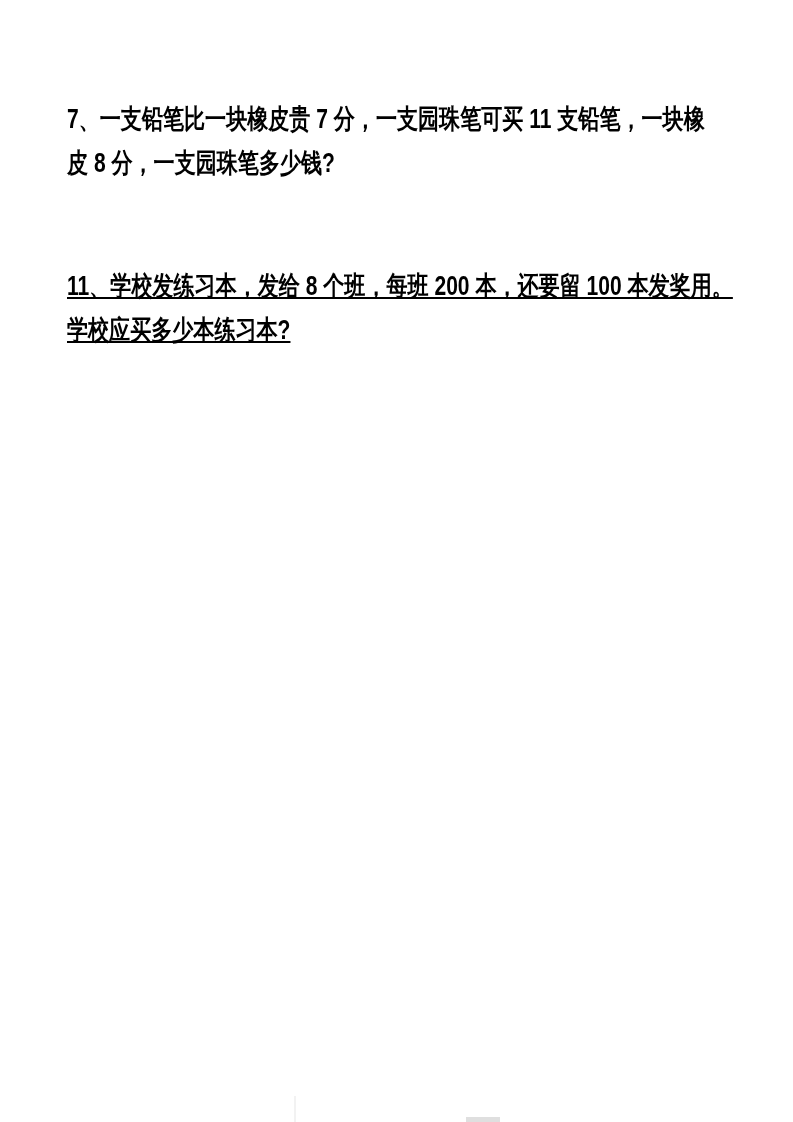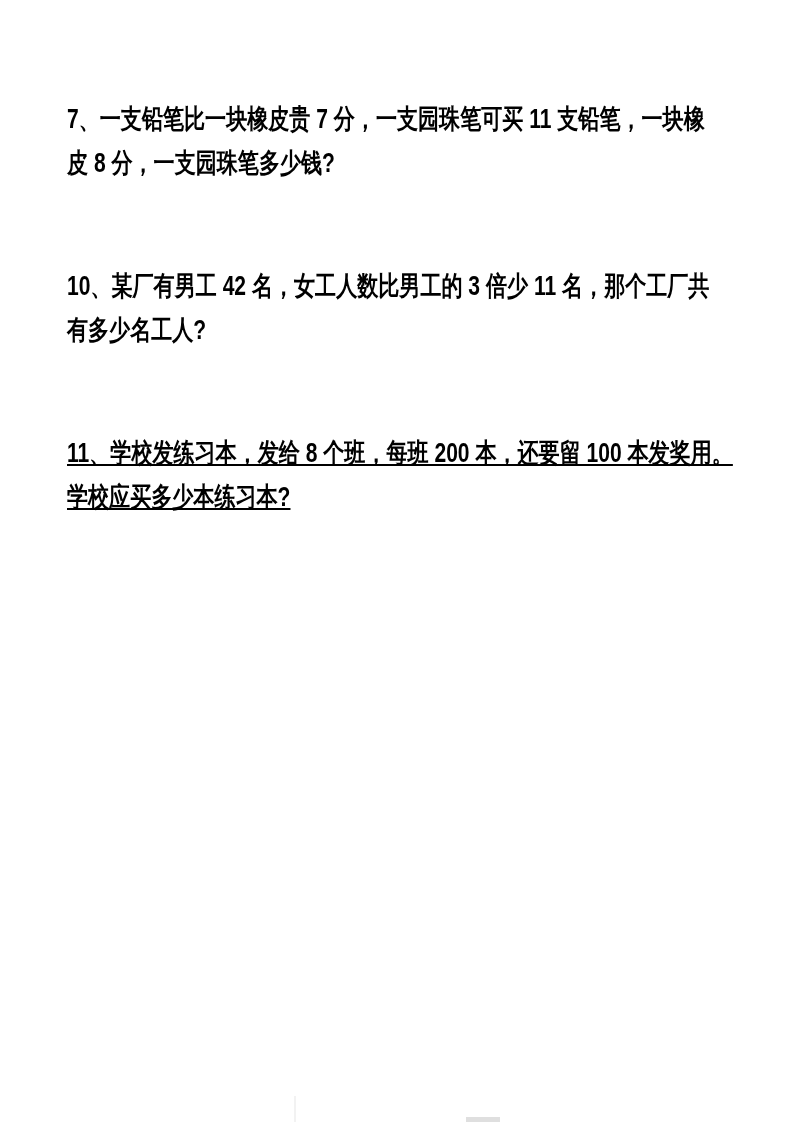--- a/index.html
+++ b/index.html
@@ -60,24 +60,20 @@
 
 <div class="content">
 
   <div class="problem">
     <div class="line">7、一支铅笔比一块橡皮贵 7 分，一支园珠笔可买 11 支铅笔，一块橡</div>
     <div class="line">皮 8 分，一支园珠笔多少钱?</div>
   </div>
 
 
 
-  <div class="problem">
-    <div class="line">10、某厂有男工 42 名，女工人数比男工的 3 倍少 11 名，那个工厂共</div>
-    <div class="line">有多少名工人?</div>
-  </div>
 
   <div class="problem tight">
     <div class="line">11、学校发练习本，发给 8 个班，每班 200 本，还要留 100 本发奖用。</div>
     <div class="line">学校应买多少本练习本?</div>
   </div>
 
 
 </div>
 
 <div class="artifact-vline"></div>

